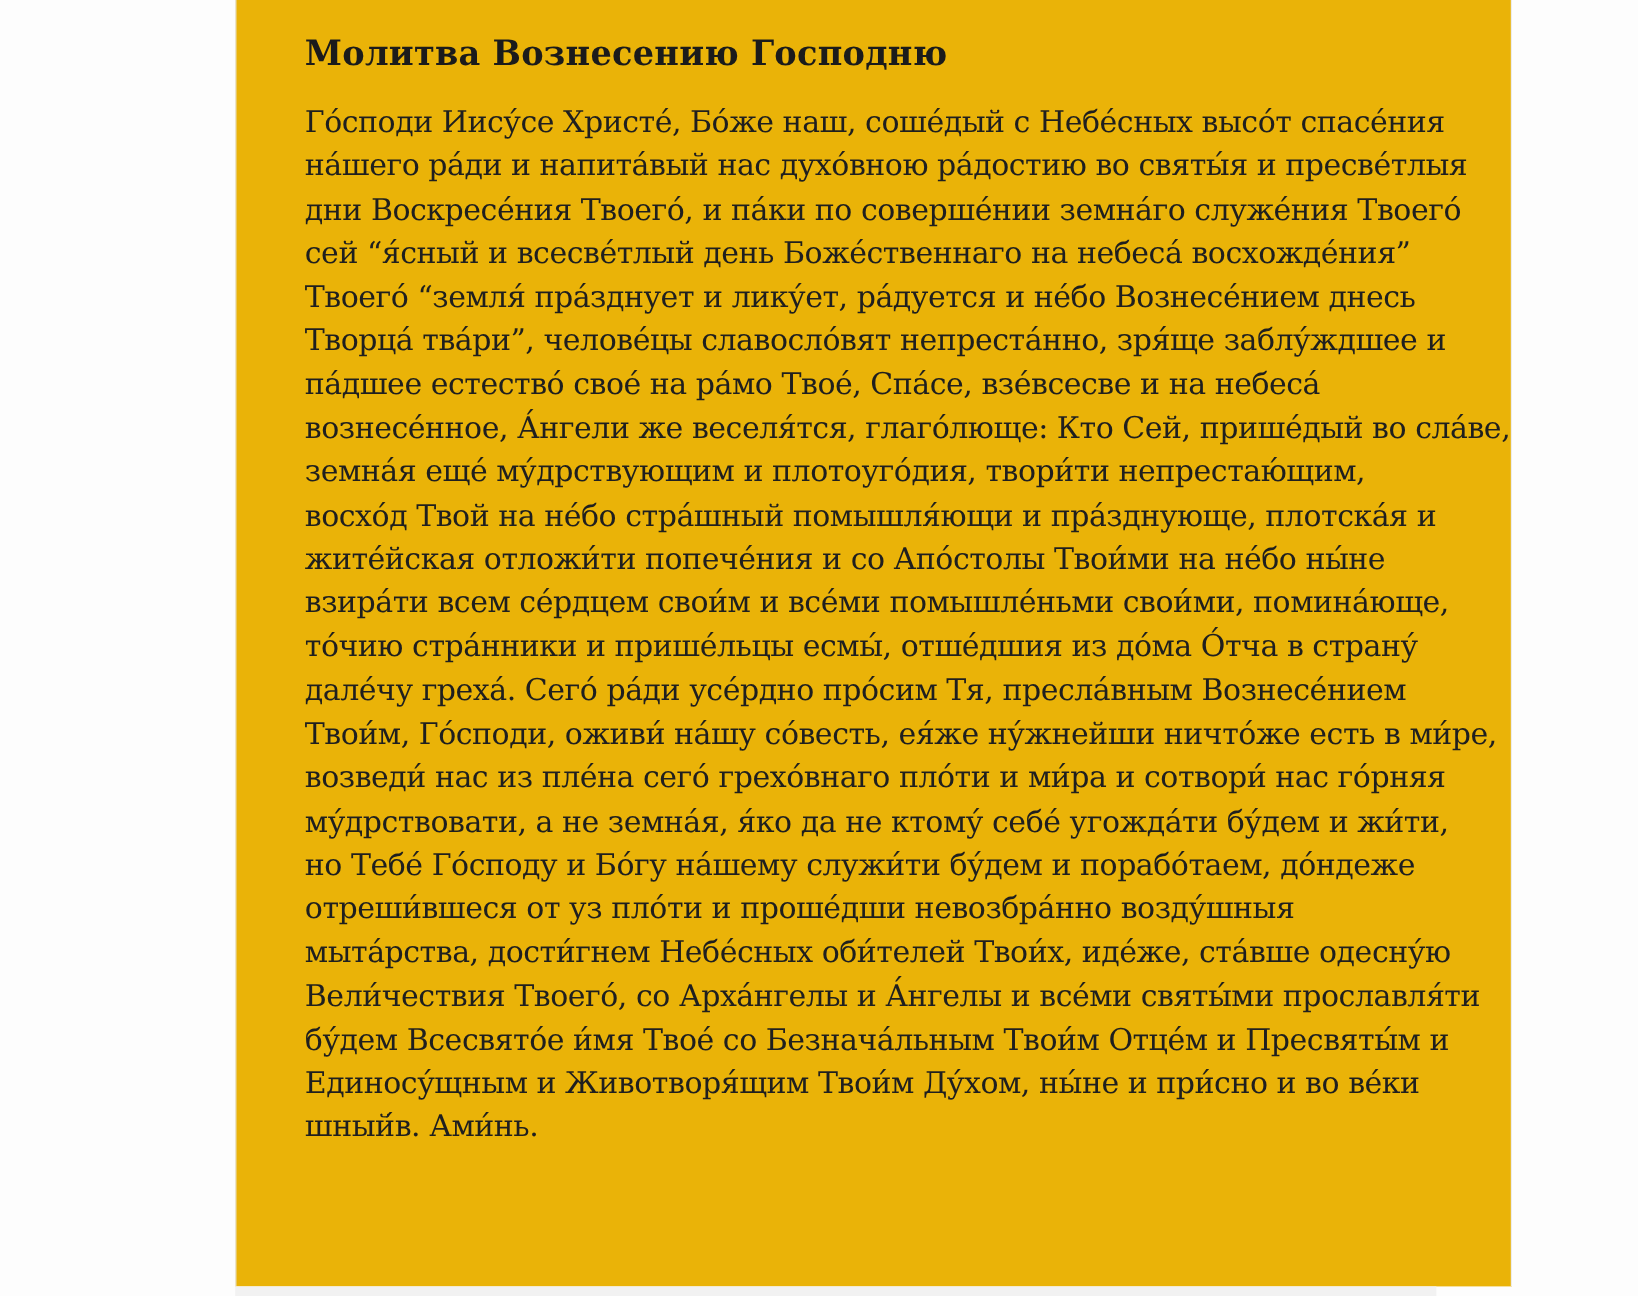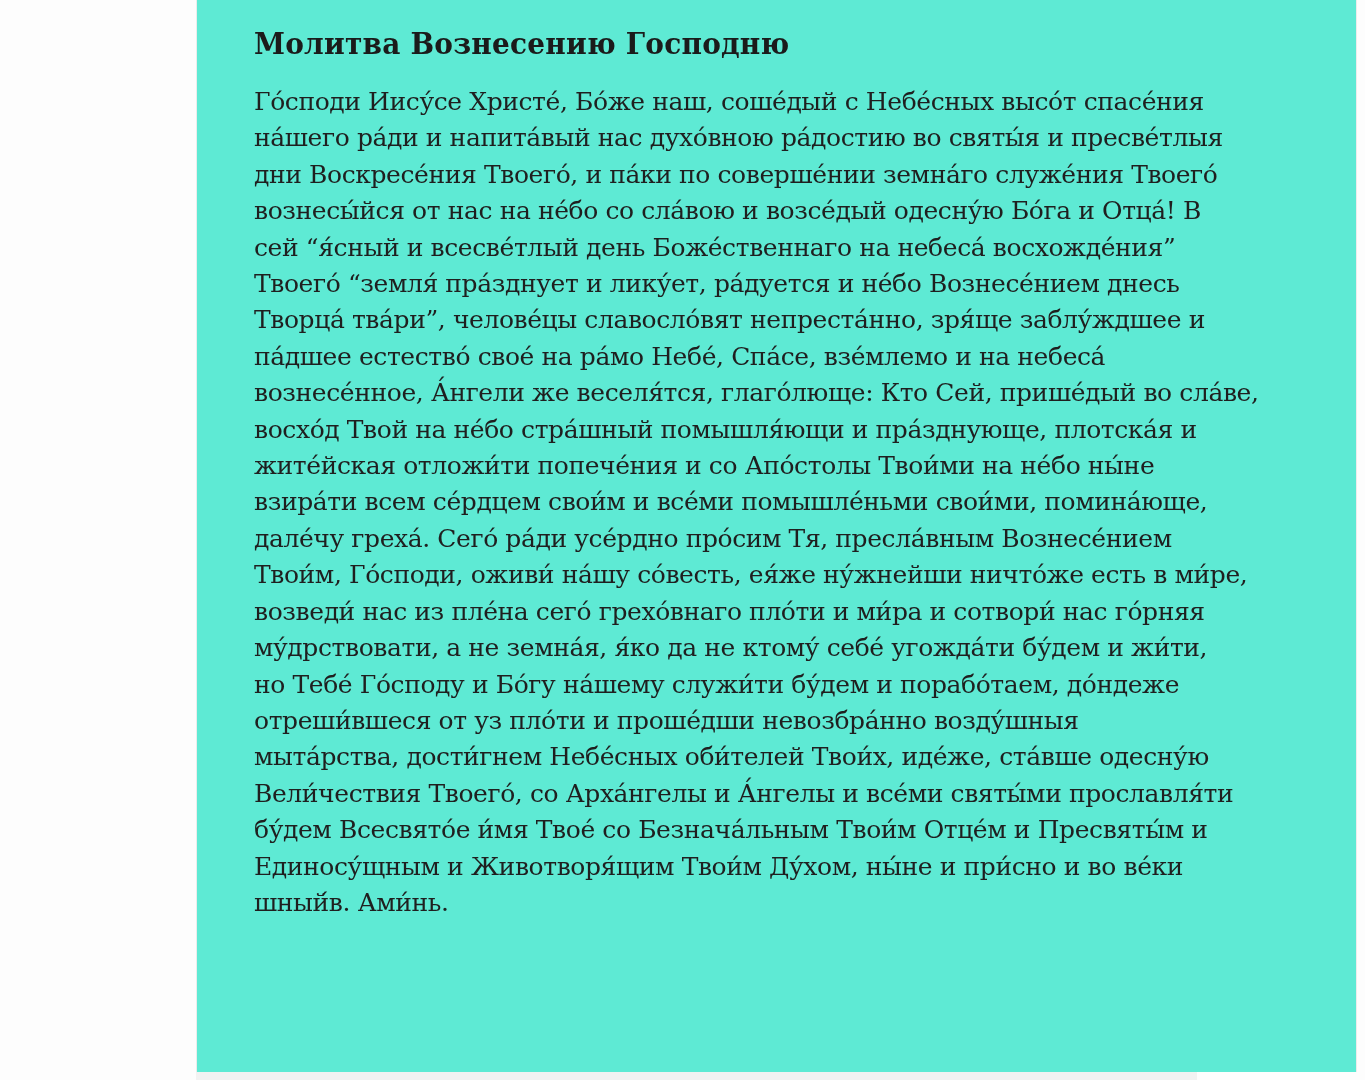--- a/index.html
+++ b/index.html
@@ -20,23 +20,23 @@
     height: 1080px;
     background: #fdfdfd;
   }
   .side-margin.left  { left: 0; width: 196px; }
   .side-margin.right { left: 1197px; width: 168px; }
 
   .document-page {
     position: absolute;
     left: 196px;
     top: 0;
-    width: 1161px;
+    width: 1064px;
     height: 1072px;
-    background: #5eead4;
+    background: #eab308;
     border-left: 1px solid #ececec;
     border-right: 1px solid #ececec;
     box-sizing: border-box;
     padding: 28px 52px 0 57px;
     overflow: hidden;
   }
   .bottom-strip {
     position: absolute;
     left: 196px;
     top: 1072px;
@@ -69,29 +69,30 @@
 
 <div class="side-margin left"></div>
 <div class="side-margin right"></div>
 
 <div class="document-page">
   <h1 class="page-title">Молитва Вознесению Господню</h1>
   <div class="prayer-text">
       <div class="prayer-line">Го́споди Иису́се Христе́, Бо́же наш, соше́дый с Небе́сных высо́т спасе́ния</div>
       <div class="prayer-line">на́шего ра́ди и напита́вый нас духо́вною ра́достию во святы́я и пресве́тлыя</div>
       <div class="prayer-line">дни Воскресе́ния Твоего́, и па́ки по соверше́нии земна́го служе́ния Твоего́</div>
-      <div class="prayer-line">вознесы́йся от нас на не́бо со сла́вою и возсе́дый одесну́ю Бо́га и Отца́! В</div>
       <div class="prayer-line">сей “я́сный и всесве́тлый день Боже́ственнаго на небеса́ восхожде́ния”</div>
       <div class="prayer-line">Твоего́ “земля́ пра́зднует и лику́ет, ра́дуется и не́бо Вознесе́нием днесь</div>
       <div class="prayer-line">Творца́ тва́ри”, челове́цы славосло́вят непреста́нно, зря́ще заблу́ждшее и</div>
-      <div class="prayer-line">па́дшее естество́ свое́ на ра́мо Небе́, Спа́се, взе́млемо и на небеса́</div>
+      <div class="prayer-line">па́дшее естество́ свое́ на ра́мо Твое́, Спа́се, взе́всесве и на небеса́</div>
       <div class="prayer-line">вознесе́нное, А́нгели же веселя́тся, глаго́люще: Кто Сей, прише́дый во сла́ве,</div>
+      <div class="prayer-line">земна́я еще́ му́дрствующим и плотоуго́дия, твори́ти непрестаю́щим,</div>
       <div class="prayer-line">восхо́д Твой на не́бо стра́шный помышля́ющи и пра́зднующе, плотска́я и</div>
       <div class="prayer-line">жите́йская отложи́ти попече́ния и со Апо́столы Твои́ми на не́бо ны́не</div>
       <div class="prayer-line">взира́ти всем се́рдцем свои́м и все́ми помышле́ньми свои́ми, помина́юще,</div>
+      <div class="prayer-line">то́чию стра́нники и прише́льцы есмы́, отше́дшия из до́ма О́тча в страну́</div>
       <div class="prayer-line">дале́чу греха́. Сего́ ра́ди усе́рдно про́сим Тя, пресла́вным Вознесе́нием</div>
       <div class="prayer-line">Твои́м, Го́споди, оживи́ на́шу со́весть, ея́же ну́жнейши ничто́же есть в ми́ре,</div>
       <div class="prayer-line">возведи́ нас из пле́на сего́ грехо́внаго пло́ти и ми́ра и сотвори́ нас го́рняя</div>
       <div class="prayer-line">му́дрствовати, а не земна́я, я́ко да не ктому́ себе́ угожда́ти бу́дем и жи́ти,</div>
       <div class="prayer-line">но Тебе́ Го́споду и Бо́гу на́шему служи́ти бу́дем и порабо́таем, до́ндеже</div>
       <div class="prayer-line">отреши́вшеся от уз пло́ти и проше́дши невозбра́нно возду́шныя</div>
       <div class="prayer-line">мыта́рства, дости́гнем Небе́сных оби́телей Твои́х, иде́же, ста́вше одесну́ю</div>
       <div class="prayer-line">Вели́чествия Твоего́, со Арха́нгелы и А́нгелы и все́ми святы́ми прославля́ти</div>
       <div class="prayer-line">бу́дем Всесвято́е и́мя Твое́ со Безнача́льным Твои́м Отце́м и Пресвяты́м и</div>
       <div class="prayer-line">Единосу́щным и Животворя́щим Твои́м Ду́хом, ны́не и при́сно и во ве́ки</div>

